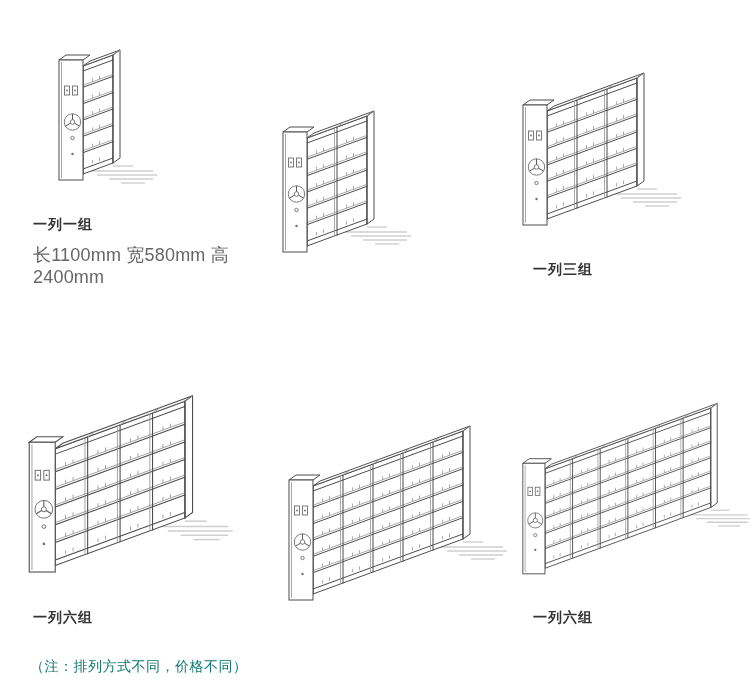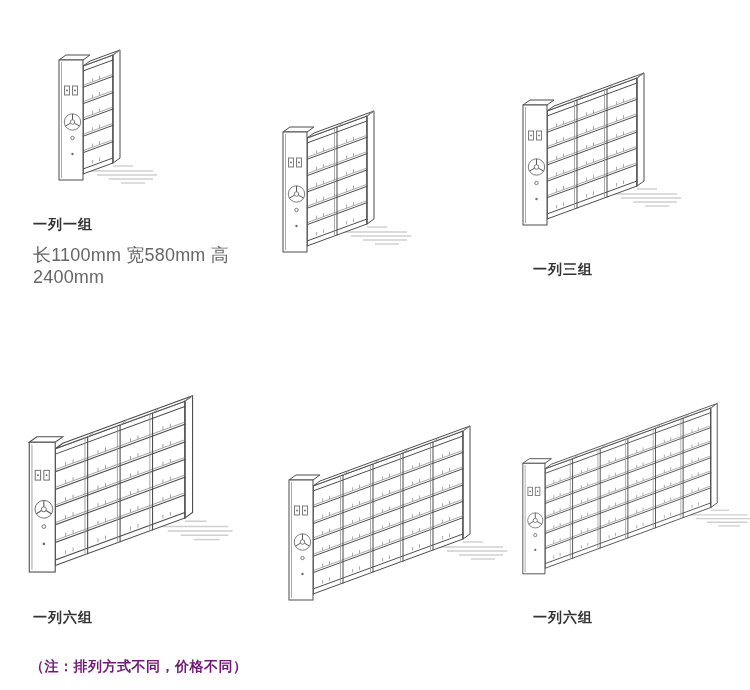--- a/index.html
+++ b/index.html
@@ -11,21 +11,21 @@
   .art svg{display:block;overflow:visible;}
   .cell[data-idx="0"] .art{margin-left:24px;}
   .cell[data-idx="1"] .art{margin-left:-2px;}
   .cell[data-idx="2"] .art{margin-left:-12px;}
   .cell[data-idx="3"] .art{margin-left:-6px;}
   .cell[data-idx="4"] .art{margin-left:4px;}
   .cell[data-idx="5"] .art{margin-left:-12px;}
   figcaption{margin:0;padding:0;}
   .label{margin:0 0 9px 0;font-size:14px;font-weight:bold;color:#333;letter-spacing:1px;}
   .dims{margin:0;font-size:18px;color:#666;letter-spacing:.2px;}
-  .note{margin:8px 0 0 30px;font-size:14px;color:#701a75;letter-spacing:.5px;font-weight:bold;}
+  .note{margin:8px 0 0 30px;font-size:14px;color:#0f766e;letter-spacing:.5px;}
   
   .art svg .s1{stroke:#4d4d4d;stroke-width:1;fill:none;stroke-linecap:square;}
   .art svg .s2{stroke:#949494;stroke-width:.8;fill:none;}
   .art svg .sp{stroke:#5a5a5a;stroke-width:1;fill:none;}
   .art svg .sh{stroke:#cfcfcf;stroke-width:1.4;fill:none;}
   .art svg .f1{fill:#fff;stroke:#4d4d4d;stroke-width:1;}
   .art svg .f2{fill:#fff;stroke:#6e6e6e;stroke-width:.9;}
   .art svg .dot{fill:#6e6e6e;stroke:none;}
 </style>
 </head>

